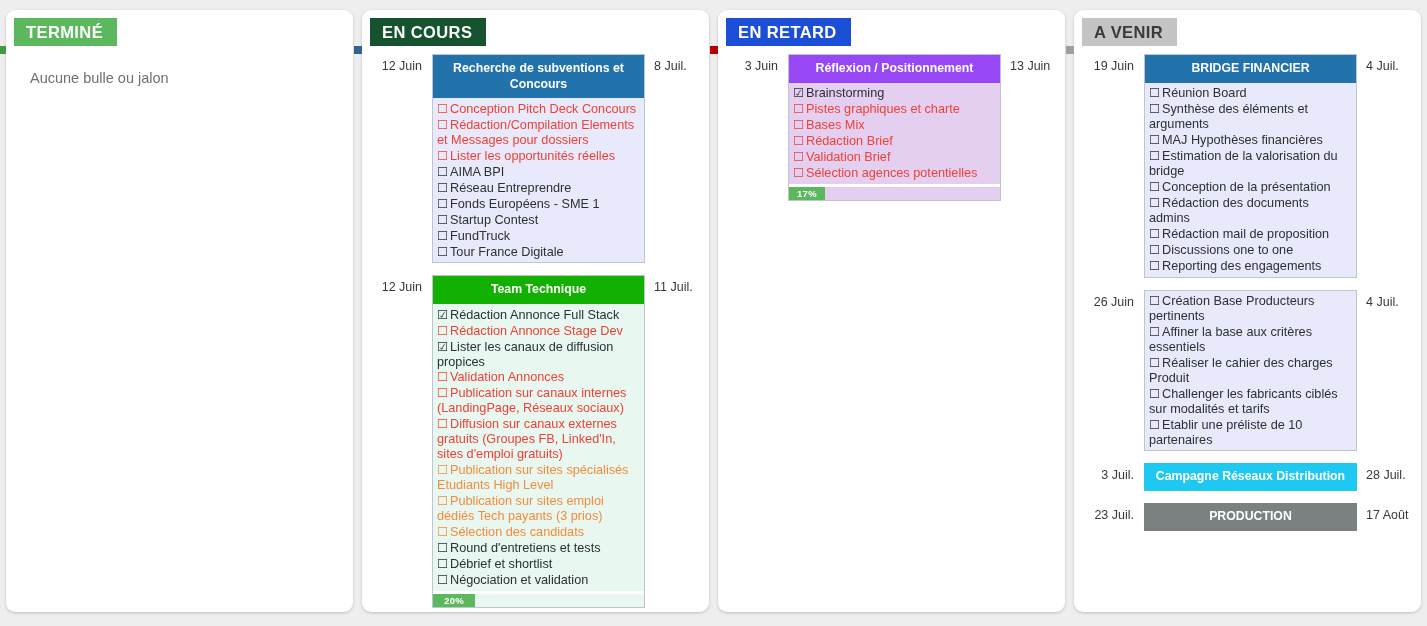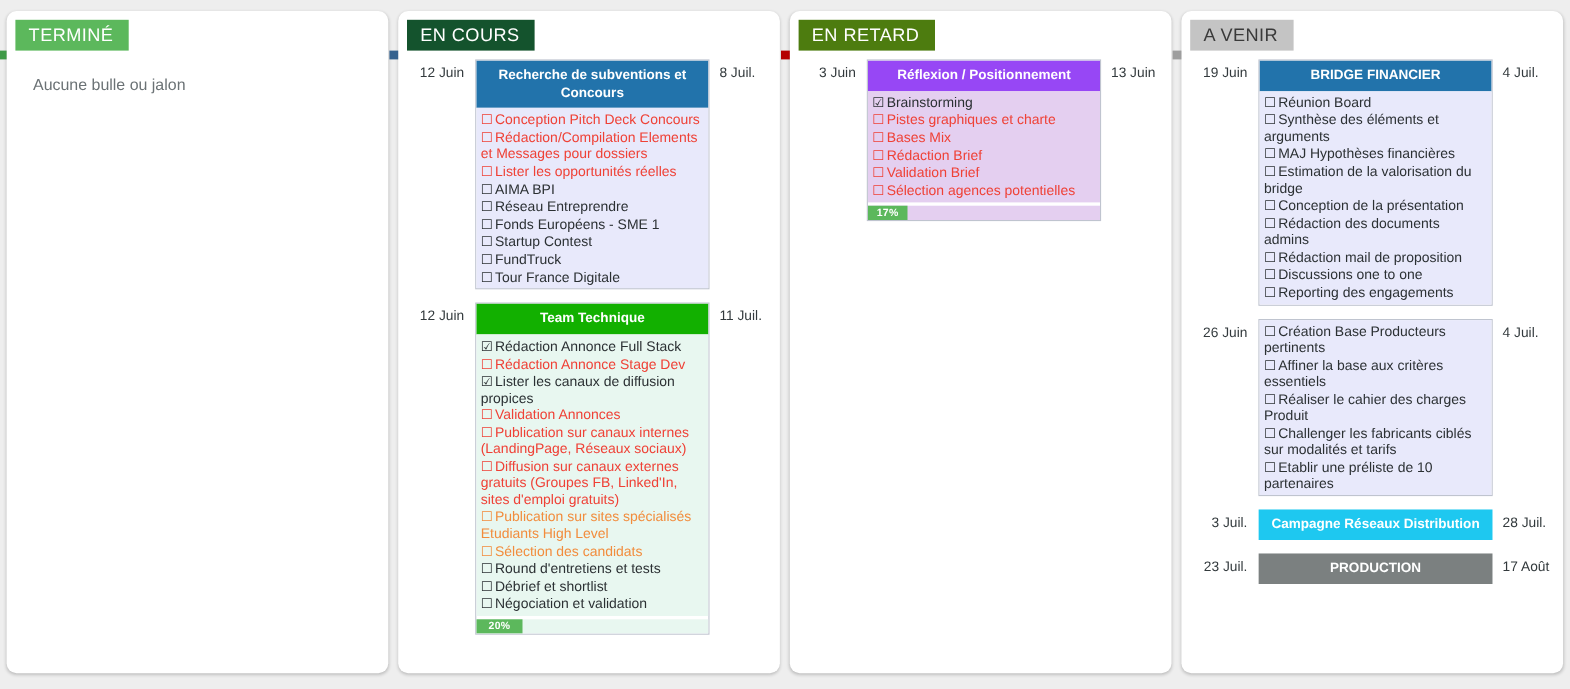--- a/index.html
+++ b/index.html
@@ -36,21 +36,21 @@
   
   .tab {
     position: absolute;
     top: 8px;
     left: 8px;
     height: 28px;
     line-height: 28px;
     padding: 0 14px 0 12px;
     color: #ffffff;
     font-size: 16.5px;
-    font-weight: 400;
+    font-weight: 700;
     letter-spacing: 0.4px;
     white-space: nowrap;
     z-index: 4;
   }
   .tab-fold {
     position: absolute;
     left: -8px;
     top: 36px;
     width: 8px;
     height: 8px;
@@ -162,35 +162,36 @@
         <div class="card">
           <div class="card-header" style="background: rgb(18, 176, 0);">Team Technique</div>
           <div class="card-body" style="background: rgb(232, 247, 240);">
             <div class="check-item done"><span class="box">☑</span><span>Rédaction Annonce Full Stack</span></div>
             <div class="check-item red"><span class="box">☐</span><span>Rédaction Annonce Stage Dev</span></div>
             <div class="check-item done"><span class="box">☑</span><span>Lister les canaux de diffusion propices</span></div>
             <div class="check-item red"><span class="box">☐</span><span>Validation Annonces</span></div>
             <div class="check-item red"><span class="box">☐</span><span>Publication sur canaux internes (LandingPage, Réseaux sociaux)</span></div>
             <div class="check-item red"><span class="box">☐</span><span>Diffusion sur canaux externes gratuits (Groupes FB, Linked'In, sites d'emploi gratuits)</span></div>
             <div class="check-item orange"><span class="box">☐</span><span>Publication sur sites spécialisés Etudiants High Level</span></div>
+            <div class="check-item orange"><span class="box">☐</span><span>Publication sur sites emploi dédiés Tech payants (3 prios)</span></div>
             <div class="check-item orange"><span class="box">☐</span><span>Sélection des candidats</span></div>
             <div class="check-item done"><span class="box">☐</span><span>Round d'entretiens et tests</span></div>
             <div class="check-item done"><span class="box">☐</span><span>Débrief et shortlist</span></div>
             <div class="check-item done"><span class="box">☐</span><span>Négociation et validation</span></div>
           </div>
           <div class="progress" style="background: rgb(232, 247, 240);">
             <div class="progress-fill" style="width: 20%;">20%</div>
           </div>
         </div>
         <div class="date right">11 Juil.</div>
       </div>
     </div>
     <div class="column">
       <div class="tab-fold" style="background: rgb(181, 0, 0);"></div>
-      <div class="tab" style="background: #4d7c0f;">EN RETARD</div>
+      <div class="tab" style="background: #1d4ed8;">EN RETARD</div>
       <div class="row">
         <div class="date left">3 Juin</div>
         <div class="card">
           <div class="card-header" style="background: rgb(151, 71, 245);">Réflexion / Positionnement</div>
           <div class="card-body" style="background: rgb(228, 207, 240);">
             <div class="check-item done"><span class="box">☑</span><span>Brainstorming</span></div>
             <div class="check-item red"><span class="box">☐</span><span>Pistes graphiques et charte</span></div>
             <div class="check-item red"><span class="box">☐</span><span>Bases Mix</span></div>
             <div class="check-item red"><span class="box">☐</span><span>Rédaction Brief</span></div>
             <div class="check-item red"><span class="box">☐</span><span>Validation Brief</span></div>

